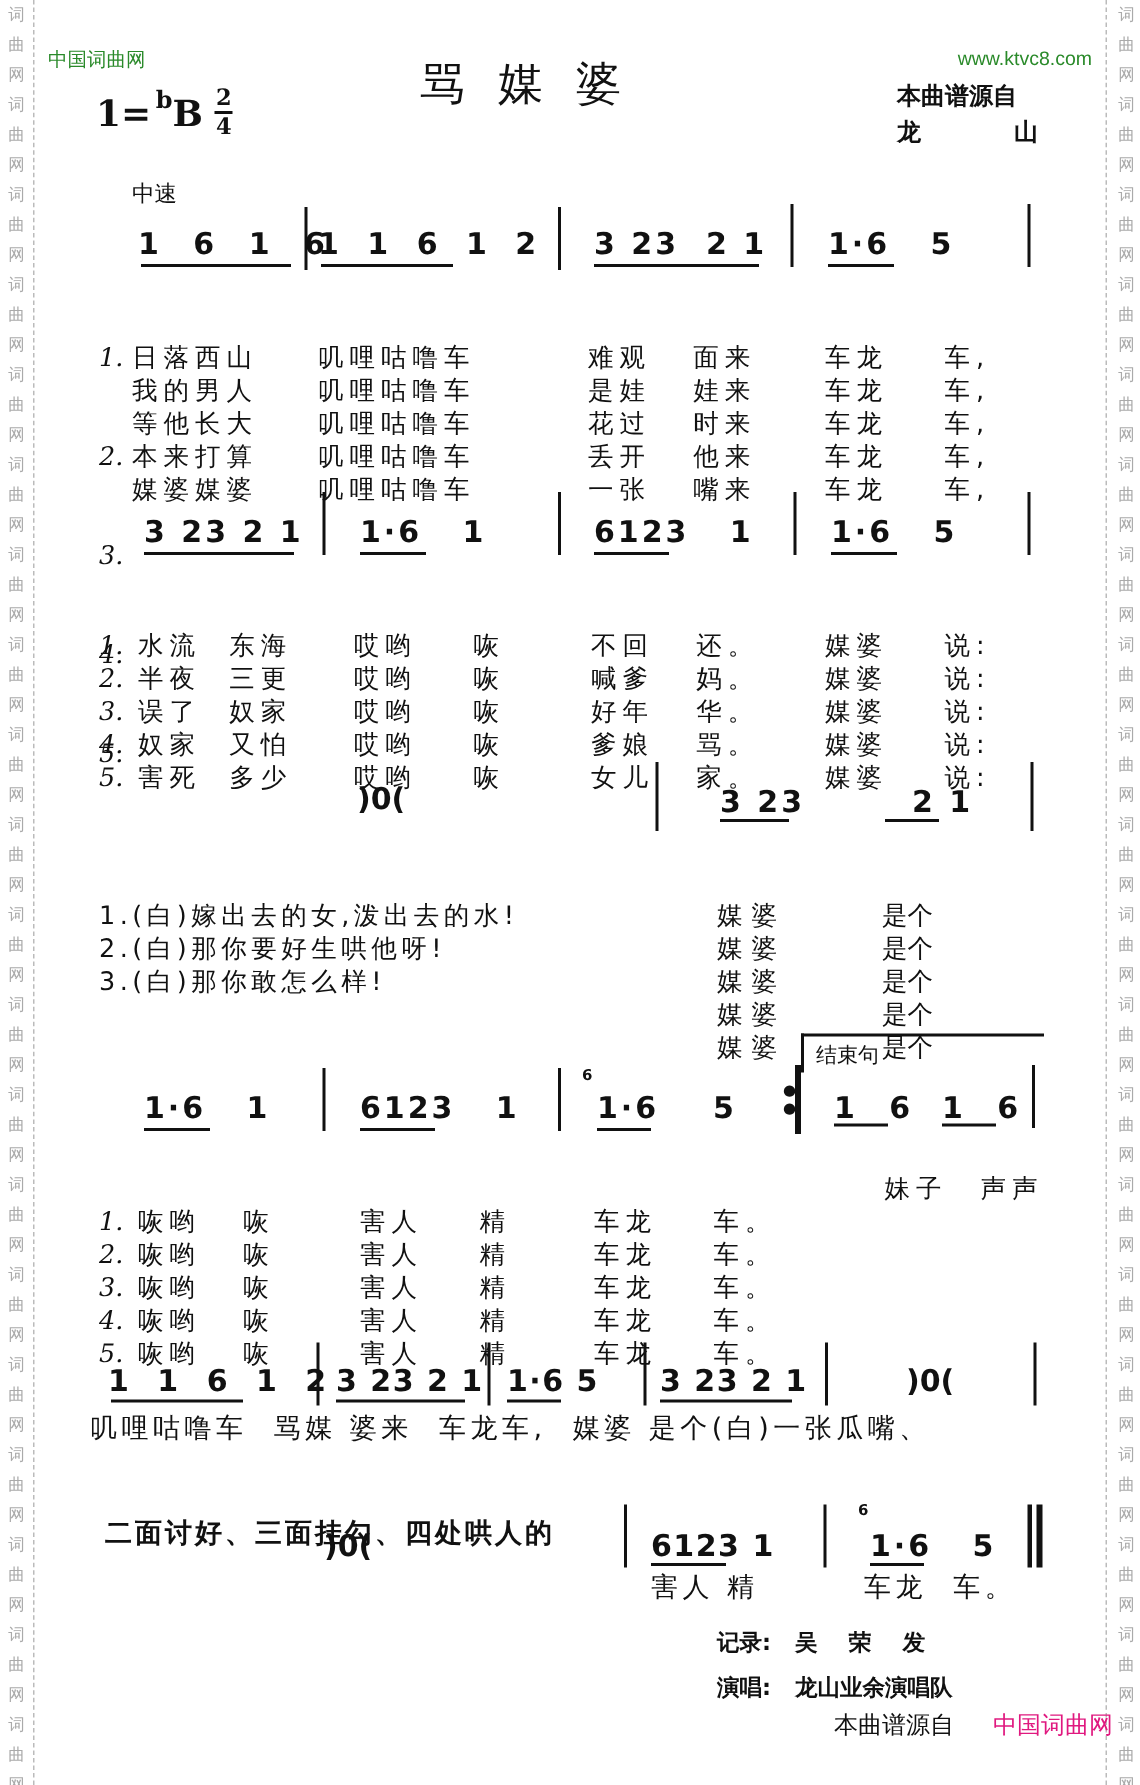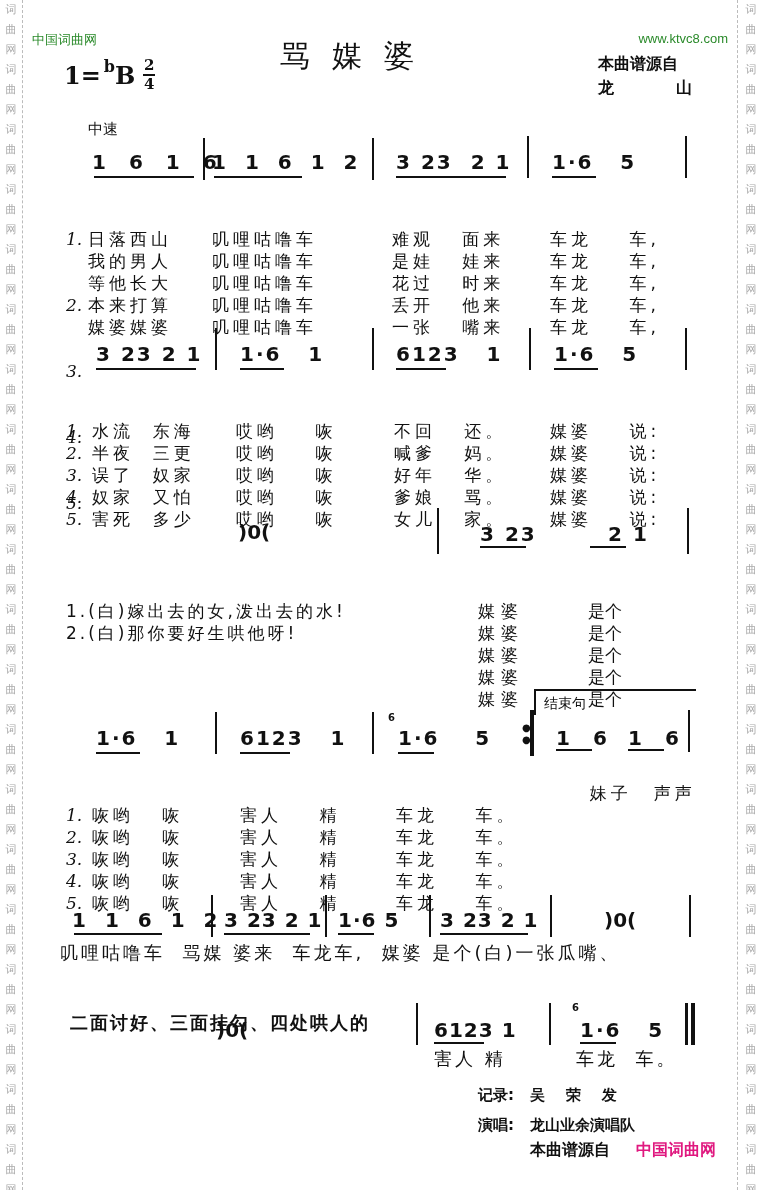--- a/index.html
+++ b/index.html
@@ -24,21 +24,21 @@
   .notes{position:absolute;font-size:20px;font-weight:bold;font-family:"DejaVu Sans",sans-serif;white-space:pre;letter-spacing:2px;}
   .lyr{position:absolute;font-size:17px;line-height:22px;white-space:pre;}
   .lyr .n{font-style:italic;font-family:"DejaVu Serif",serif;}
   .ul{position:absolute;height:2px;background:#111;}
   .rest{position:absolute;font-size:20px;font-weight:bold;}
   .endbox{position:absolute;left:534px;top:689px;width:160px;height:24px;border-top:2px solid #111;border-left:2px solid #111;}
   .endbox span{position:absolute;left:8px;top:4px;font-size:14px;}
   .credits{left:478px;top:1080px;font-size:15px;font-weight:bold;line-height:30px;}
   .credits .row{display:flex;}
   .credits .lab{width:52px;}
-  .src{left:530px;top:1140px;font-size:16px;font-weight:bold;}
+  .src{left:556px;top:1140px;font-size:16px;font-weight:normal;}
   .src .brand{color:#e0187f;margin-left:26px;}
   .dots{position:absolute;font-size:10px;}
   .grace{position:absolute;font-size:10px;font-weight:bold;}
 </style>
 </head>
 <body>
 
 <div class="side left" id="wmL">
     <div class="wm" style="top: 0px;">词</div>
     <div class="wm" style="top: 20px;">曲</div>
@@ -257,21 +257,21 @@
 
 <div>
   <div class="rest" style="left:238px;top:520px;">)0(</div>
   <div class="bl" style="left:437px;top:508px;height:46px;"></div>
   <div class="bl" style="left:687px;top:508px;height:46px;"></div>
   <div class="notes" style="left:480px;top:522px;">3 23</div>
   <div class="notes" style="left:608px;top:522px;">2 1</div>
   <div class="ul" style="left:480px;top:546px;width:46px;"></div>
   <div class="ul" style="left:590px;top:546px;width:36px;"></div>
   <div class="lyr" style="left:66px;top:556px;letter-spacing:3px;">
-    <div>1.(白)嫁出去的女,泼出去的水!</div><div>2.(白)那你要好生哄他呀!</div>
+    <div>1.(白)嫁出去的女,泼出去的水!</div><div>2.(白)那你要好生哄他呀!</div><div>3.(白)那你敢怎么样!</div>
   </div>
   <div class="lyr" style="left:478px;top:556px;letter-spacing:6px;">
     <div>媒婆</div><div>媒婆</div><div>媒婆</div><div>媒婆</div><div>媒婆</div>
   </div>
   <div class="lyr" style="left:588px;top:556px;">
     <div>是个</div><div>是个</div><div>是个</div><div>是个</div><div>是个</div>
   </div>
 </div>
 
 <div>

